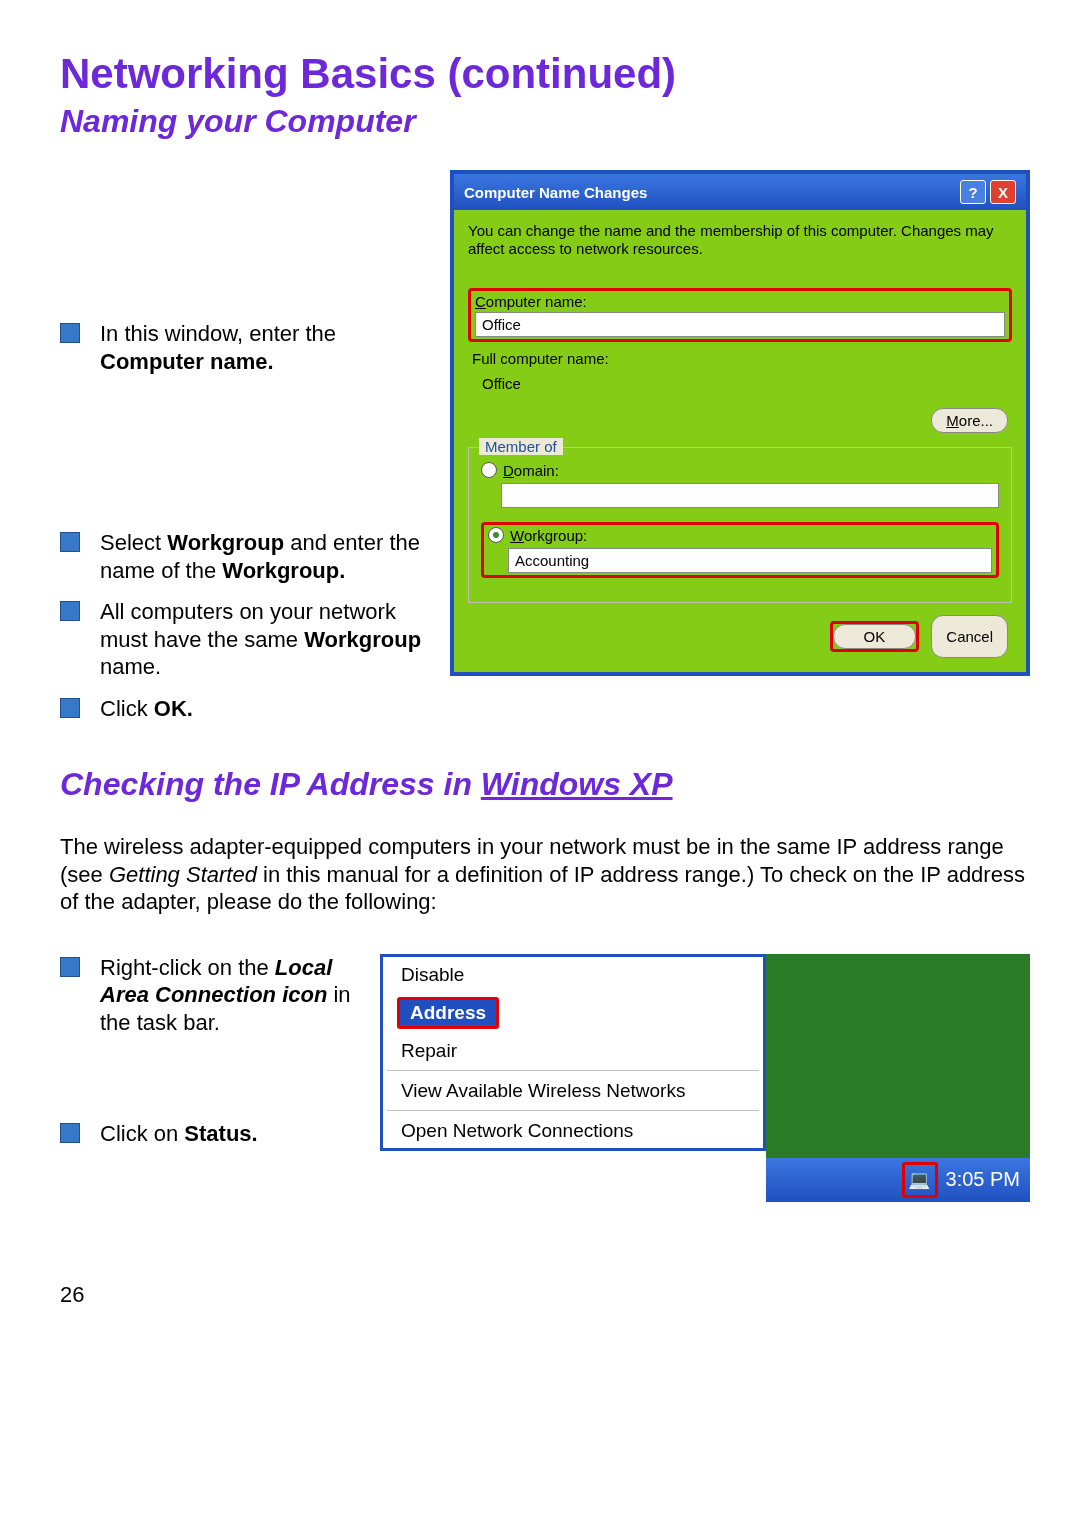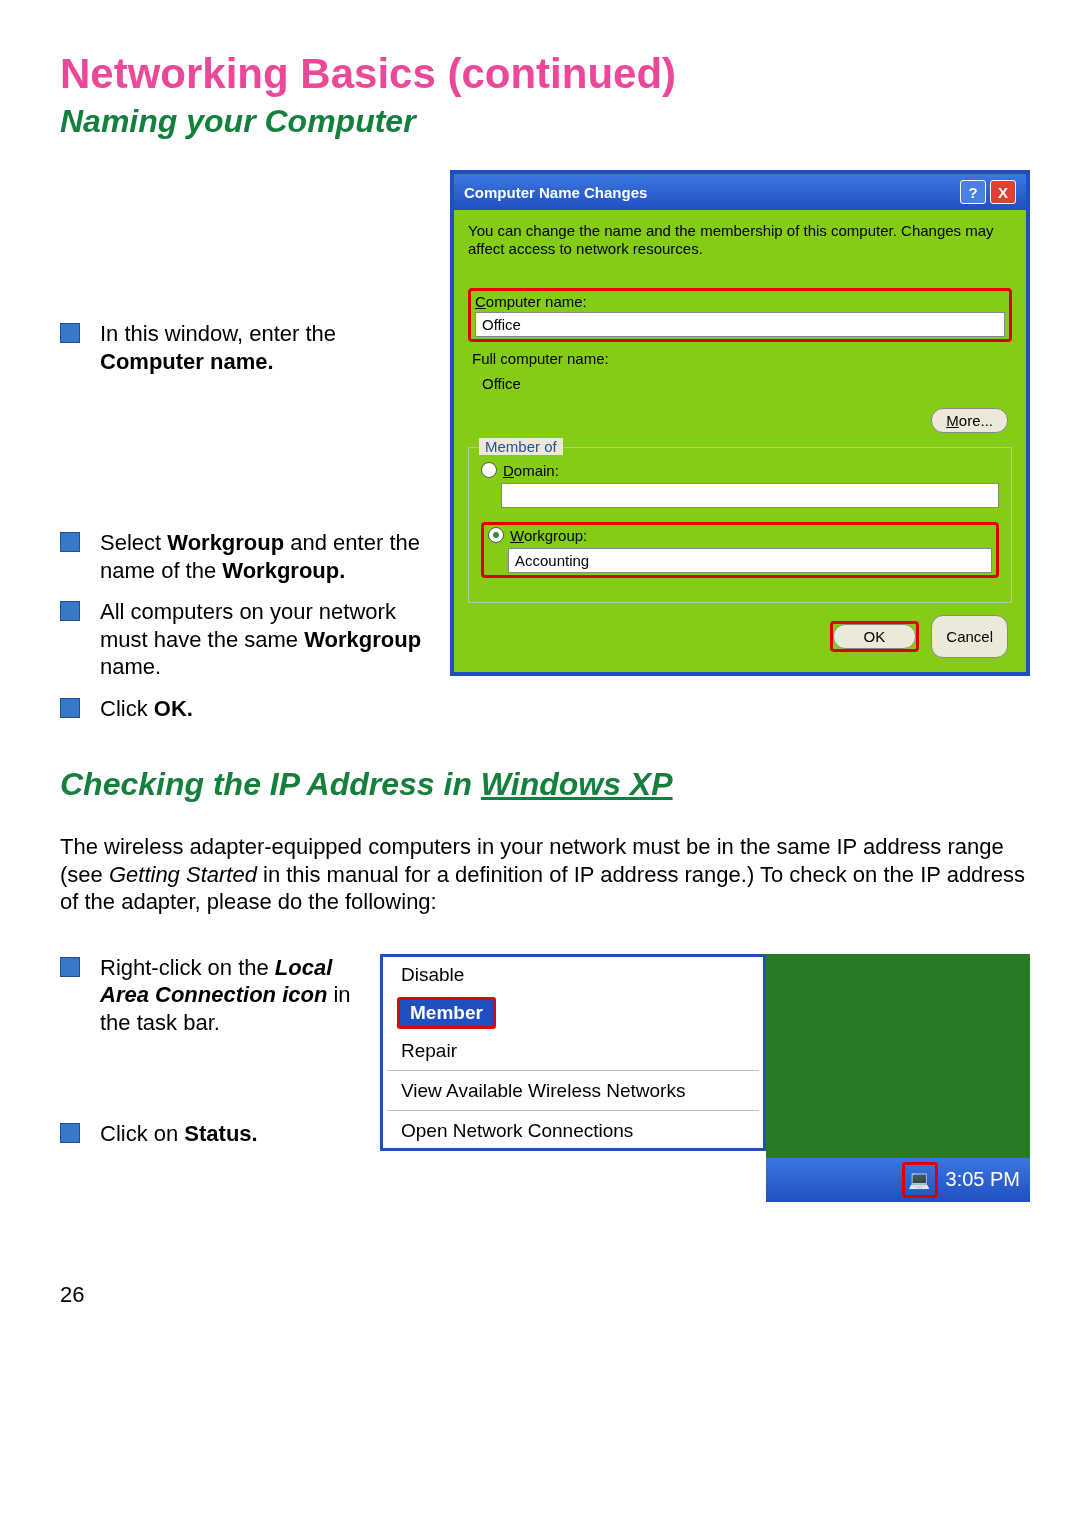--- a/index.html
+++ b/index.html
@@ -1,18 +1,18 @@
 <!DOCTYPE html>
 <html><head>
 <meta charset="utf-8">
 <style>
 body{margin:0;background:#fff;font-family:Arial,Helvetica,sans-serif;color:#000;width:1080px}
 .page{padding:50px 50px 30px 60px}
-h1{font-size:42px;font-weight:bold;color:#ec4899;margin:0 0 5px 0}
-h2{font-size:32px;font-weight:bold;font-style:italic;color:#15803d;margin:0 0 30px 0}
+h1{font-size:42px;font-weight:bold;color:#6d28d9;margin:0 0 5px 0}
+h2{font-size:32px;font-weight:bold;font-style:italic;color:#6d28d9;margin:0 0 30px 0}
 .row{display:flex;gap:20px;margin-bottom:30px}
 .col-left{flex:0 0 370px}
 .col-right{flex:1}
 .bullet-item{position:relative;padding-left:40px;font-size:22px;line-height:1.25;margin-bottom:14px}
 .bullet-sq{position:absolute;left:0;top:3px;width:18px;height:18px;background:#3878c8;border:1px solid #205090}
 .spacer{height:150px}
 .dialog{border:4px solid #2050c0;background:#84cc16;font-family:Tahoma,sans-serif;font-size:15px;position:relative}
 .titlebar{background:linear-gradient(#3b77e0,#2050c0);color:#fff;font-weight:bold;padding:6px 10px;display:flex;align-items:center;justify-content:space-between}
 .titlebar-btns{display:flex;gap:4px}
 .tb-btn{width:24px;height:22px;border:1px solid #fff;border-radius:3px;background:#4a80e0;color:#fff;display:flex;align-items:center;justify-content:center;font-weight:bold}
@@ -147,21 +147,21 @@
     <div class="bullet-item">
       <span class="bullet-sq"></span>
       <span>Click on </span><b>Status.</b>
     </div>
   </div>
 
   <div class="contextmenu-wrap">
     <div class="menu">
       <div class="menu-item">Disable</div>
       <div class="menu-item" style="padding:4px 14px">
-        <span class="menu-status">Member</span>
+        <span class="menu-status">Address</span>
       </div>
       <div class="menu-item">Repair</div>
       <div class="menu-sep"></div>
       <div class="menu-item">View Available Wireless Networks</div>
       <div class="menu-sep"></div>
       <div class="menu-item">Open Network Connections</div>
     </div>
     <div class="desktop">
       <div class="taskbar">
         <span class="tray-icon-hl">

